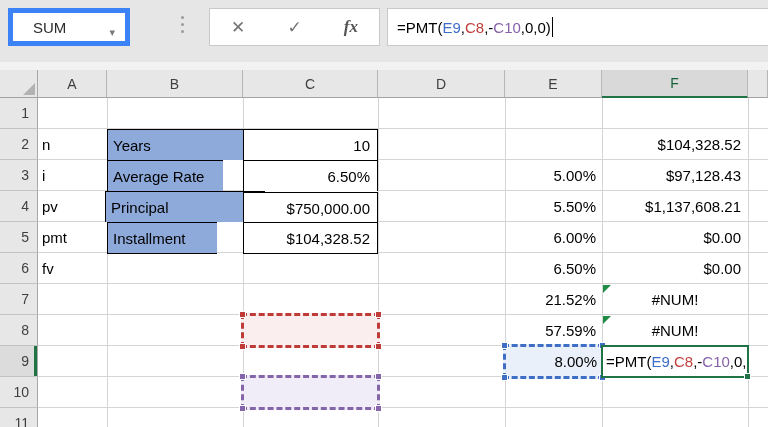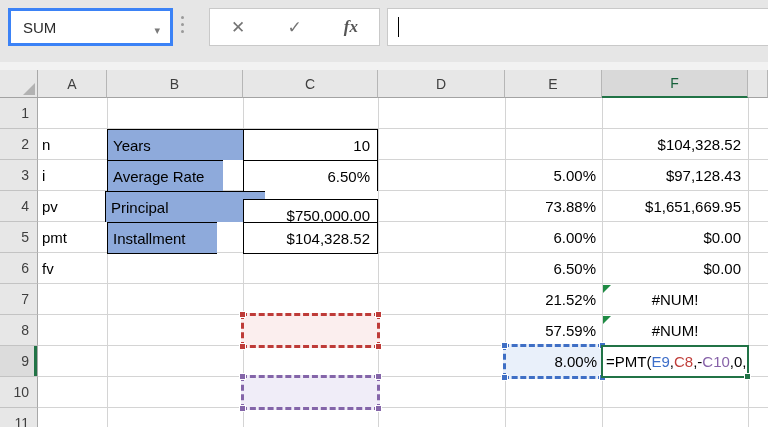--- a/index.html
+++ b/index.html
@@ -2,22 +2,22 @@
 <html><head>
 <meta charset="utf-8">
 <style>
   *{margin:0;padding:0;box-sizing:border-box}
   html,body{width:768px;height:427px}
   body{position:relative;font-family:"Liberation Sans",sans-serif;background:#fff;overflow:hidden}
 
   
   .chrome{position:absolute;left:0;top:0;width:768px;height:62px;background:#e6e6e6}
   .band{position:absolute;left:0;top:62px;width:768px;height:8px;background:#f2f2f2}
-  .namebox{position:absolute;left:8px;top:8px;width:165px;height:38px;background:#fff;
-           border:3px solid #3b82f6;display:flex;align-items:center;padding-left:12px;
+  .namebox{position:absolute;left:8px;top:8px;width:122px;height:38px;background:#fff;
+           border:5px solid #3b82f6;display:flex;align-items:center;padding-left:20px;
            font-size:15px;color:#2b2b2b}
   .namebox .arr{position:absolute;right:10px;top:13px;color:#7a7a7a;font-size:11px}
   .grip{position:absolute;left:181px;top:16px;display:flex;flex-direction:column;gap:4px}
   .grip i{width:3px;height:3px;background:#9a9a9a;border-radius:50%}
   .btns{position:absolute;left:209px;top:8px;width:171px;height:38px;background:#fff;
         border:1px solid #c9c9c9;display:flex;align-items:center;justify-content:space-around}
   .btns .b{color:#757575;font-size:17px;line-height:1}
   .btns .fx{font-family:"Liberation Serif",serif;font-style:italic;font-weight:bold;
             color:#555;font-size:17px}
   .finput{position:absolute;left:387px;top:8px;width:381px;height:38px;background:#fff;
@@ -93,20 +93,21 @@
     <i></i>
   </div>
 
 <div class="btns">
   <span class="b">✕</span>
   <span class="b">✓</span>
   <span class="fx">fx</span>
 </div>
 
 <div class="finput">
+  <span><span style="color: rgb(0, 0, 0);">=PMT(</span><span style="color: rgb(61, 110, 201);">E9</span><span style="color: rgb(0, 0, 0);">,</span><span style="color: rgb(192, 64, 60);">C8</span><span style="color: rgb(0, 0, 0);">,-</span><span style="color: rgb(134, 97, 168);">C10</span><span style="color: rgb(0, 0, 0);">,0,0)</span></span>
   <span class="caret"></span>
 </div>
 
 <div class="corner">
     <div class="tri"></div>
   </div>
 <div class="colhdr" style="left:38px;width:69px">A</div>
 <div class="colhdr" style="left:107px;width:136px">B</div>
 <div class="colhdr" style="left:243px;width:135px">C</div>
 <div class="colhdr" style="left:378px;width:127px">D</div>
@@ -133,33 +134,33 @@
 <div class="cell l" style="left:38px;top:191px;width:69px">pv</div>
 <div class="cell l" style="left:38px;top:222px;width:69px">pmt</div>
 <div class="cell l" style="left:38px;top:253px;width:69px">fv</div>
 
 <div class="cell tblB" style="left:107px;top:129px;width:136px">Years</div>
 <div class="cell tblB" style="left:107px;top:160px;width:116px">Average Rate</div>
 <div class="cell tblB" style="left:105px;top:191px;width:160px">Principal</div>
 <div class="cell tblB bb" style="left:107px;top:222px;width:110px;height:32px">Installment</div>
 <div class="cell tblC" style="left:243px;top:129px;width:135px">10</div>
 <div class="cell tblC" style="left:243px;top:160px;width:135px">6.50%</div>
-<div class="cell tblC" style="left:243px;top:199px;width:135px">$750,000.00</div>
+<div class="cell tblC" style="left:243px;top:192px;width:135px">$750,000.00</div>
 <div class="cell tblC bb" style="left:243px;top:222px;width:135px;height:32px">$104,328.52</div>
 
 <div class="cell r" style="left:505px;top:160px;width:97px">5.00%</div>
-<div class="cell r" style="left:505px;top:191px;width:97px">73.88%</div>
+<div class="cell r" style="left:505px;top:191px;width:97px">5.50%</div>
 <div class="cell r" style="left:505px;top:222px;width:97px">6.00%</div>
 <div class="cell r" style="left:505px;top:253px;width:97px">6.50%</div>
 <div class="cell r" style="left:505px;top:284px;width:97px">21.52%</div>
 <div class="cell r" style="left:505px;top:315px;width:97px">57.59%</div>
 
 <div class="cell r" style="left:602px;top:129px;width:146px;padding-right:7px">$104,328.52</div>
 <div class="cell r" style="left:602px;top:160px;width:146px;padding-right:7px">$97,128.43</div>
-<div class="cell r" style="left:602px;top:191px;width:146px;padding-right:7px">$1,651,669.95</div>
+<div class="cell r" style="left:602px;top:191px;width:146px;padding-right:7px">$1,137,608.21</div>
 <div class="cell r" style="left:602px;top:222px;width:146px;padding-right:7px">$0.00</div>
 <div class="cell r" style="left:602px;top:253px;width:146px;padding-right:7px">$0.00</div>
 <div class="cell c" style="left:602px;top:284px;width:146px">#NUM!</div>
 <div class="cell c" style="left:602px;top:315px;width:146px">#NUM!</div>
 <div class="etri" style="left:603px;top:285px"></div>
 <div class="etri" style="left:603px;top:316px"></div>
 
 <div class="refbox" style="left:241px;top:313px;width:139px;height:35px;border-color:#BE3B38;background:#FBEEEE">
   <span class="h tl" style="background:#BE3B38"></span>
   <span class="h tr" style="background:#BE3B38"></span>

